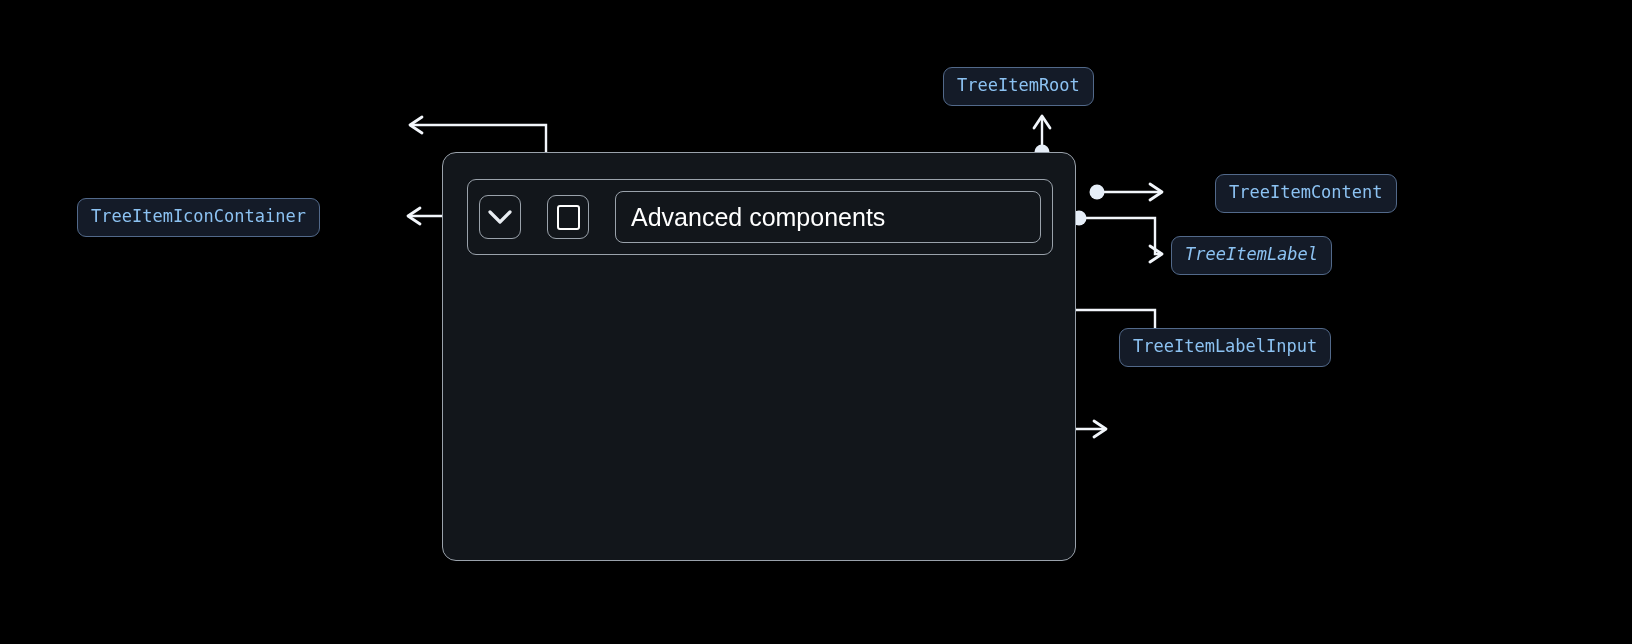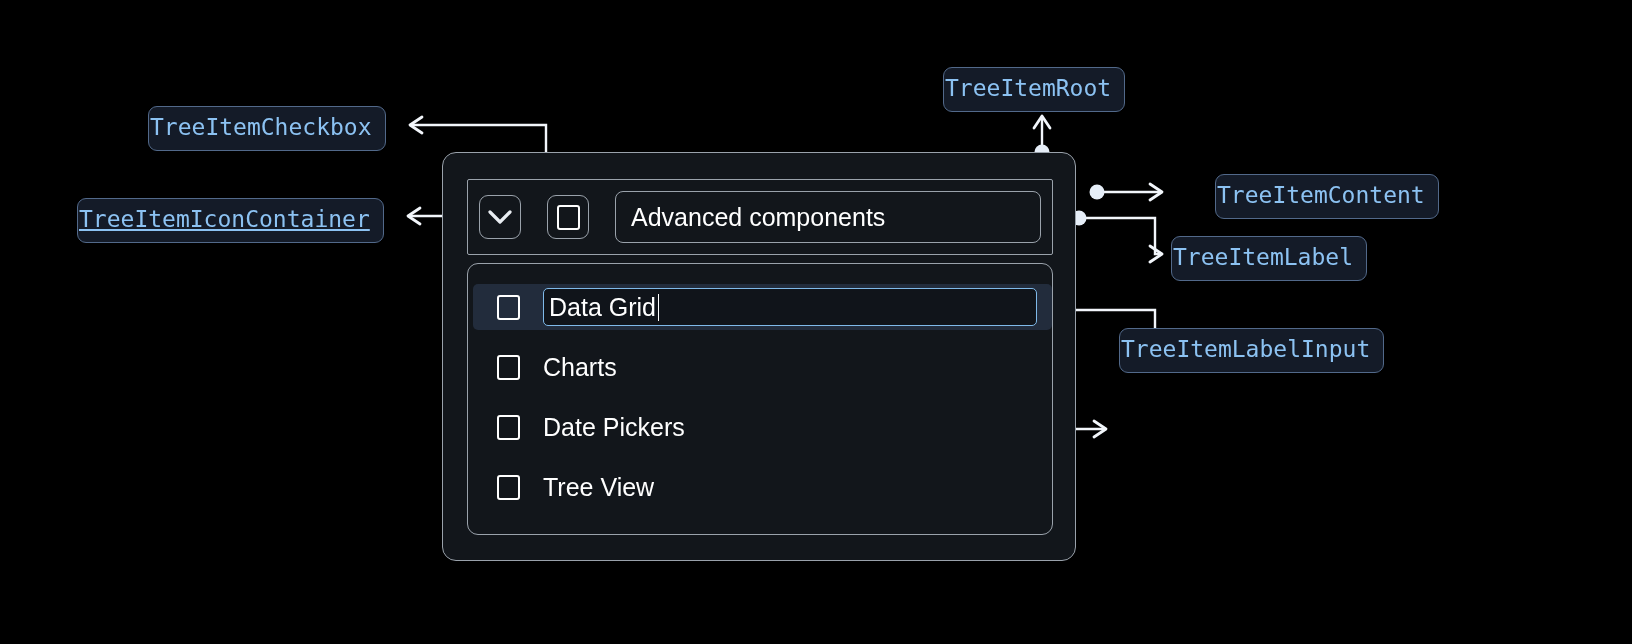--- a/index.html
+++ b/index.html
@@ -35,24 +35,24 @@
 
   
   .badge {
     position: absolute;
     box-sizing: border-box;
     background: #141b28;
     border: 1px solid #52698a;
     border-radius: 9px;
     color: #8cc2f2;
     font-family: "DejaVu Sans Mono", "Liberation Mono", monospace;
-    font-size: 23px;
+    font-size: 17px;
     line-height: 1;
     letter-spacing: 0px;
-    padding: 9px 13px 11px 1px;
+    padding: 9px 13px 11px 13px;
     white-space: nowrap;
     z-index: 9;
   }
 
   
   #tree-root {
     position: absolute;
     left: 442px;
     top: 152px;
     width: 634px;
@@ -66,21 +66,21 @@
 
   #tree-content {
     position: absolute;
     left: 24px;
     top: 26px;
     width: 586px;
     height: 76px;
     box-sizing: border-box;
     background: #12161b;
     border: 1px solid #9aa2ab;
-    border-radius: 2px;
+    border-radius: 9px;
     display: flex;
     align-items: center;
     padding: 0 11px;
     gap: 26px;
   }
 
   .icon-container {
     box-sizing: border-box;
     width: 42px;
     height: 44px;
@@ -216,46 +216,20 @@
       <div class="checkbox-container">
         <span class="cb-box"></span>
       </div>
 
       <div id="tree-label">
         <span>Advanced components</span>
       </div>
 
     </div>
 
-    <div id="tree-group">
-
-      <div class="child-row selected">
-        <span class="child-cb"></span>
-        <span class="child-input">
-          <span>Data Grid</span>
-          <span class="caret"></span>
-        </span>
-      </div>
-
-      <div class="child-row">
-        <span class="child-cb"></span>
-        <span class="child-label">Charts</span>
-      </div>
-
-      <div class="child-row">
-        <span class="child-cb"></span>
-        <span class="child-label">Date Pickers</span>
-      </div>
-
-      <div class="child-row">
-        <span class="child-cb"></span>
-        <span class="child-label">Tree View</span>
-      </div>
-
-    </div>
   </div>
 
   <svg id="connectors" viewBox="0 0 1632 644">
     <defs>
       <style>
         .cl { stroke:#f2f6fb; stroke-width:2.4; fill:none; }
         .ah { stroke:#f2f6fb; stroke-width:2.8; fill:none; stroke-linecap:round; stroke-linejoin:round; }
         .dot { fill:#e6eef8; }
       </style>
     </defs>
@@ -296,26 +270,25 @@
       <circle class="dot" cx="1040" cy="310" r="7.5"></circle>
     </g>
 
     <g>
       <path class="cl" d="M1053,429 L1104,429"></path>
       <path class="ah" d="M1094,421 L1106,429 L1094,437"></path>
       <circle class="dot" cx="1053" cy="429" r="7.5"></circle>
     </g>
   </svg>
 
-  <div class="badge" style="left:148px; top:106px;">TreeItemCheckbox</div>
-
-  <div class="badge" style="left:77px; top:198px;text-decoration:underline;">TreeItemIconContainer</div>
+
+  <div class="badge" style="left:77px; top:198px;">TreeItemIconContainer</div>
 
   <div class="badge" style="left:943px; top:67px;">TreeItemRoot</div>
 
   <div class="badge" style="left:1171px; top:174px;margin-left:44px;">TreeItemContent</div>
 
-  <div class="badge" style="left:1171px; top:236px;">TreeItemLabel</div>
+  <div class="badge" style="left:1171px; top:236px;font-style:italic;">TreeItemLabel</div>
 
   <div class="badge" style="left:1119px; top:328px;">TreeItemLabelInput</div>
 
 
 </div>
 
 </body></html>

